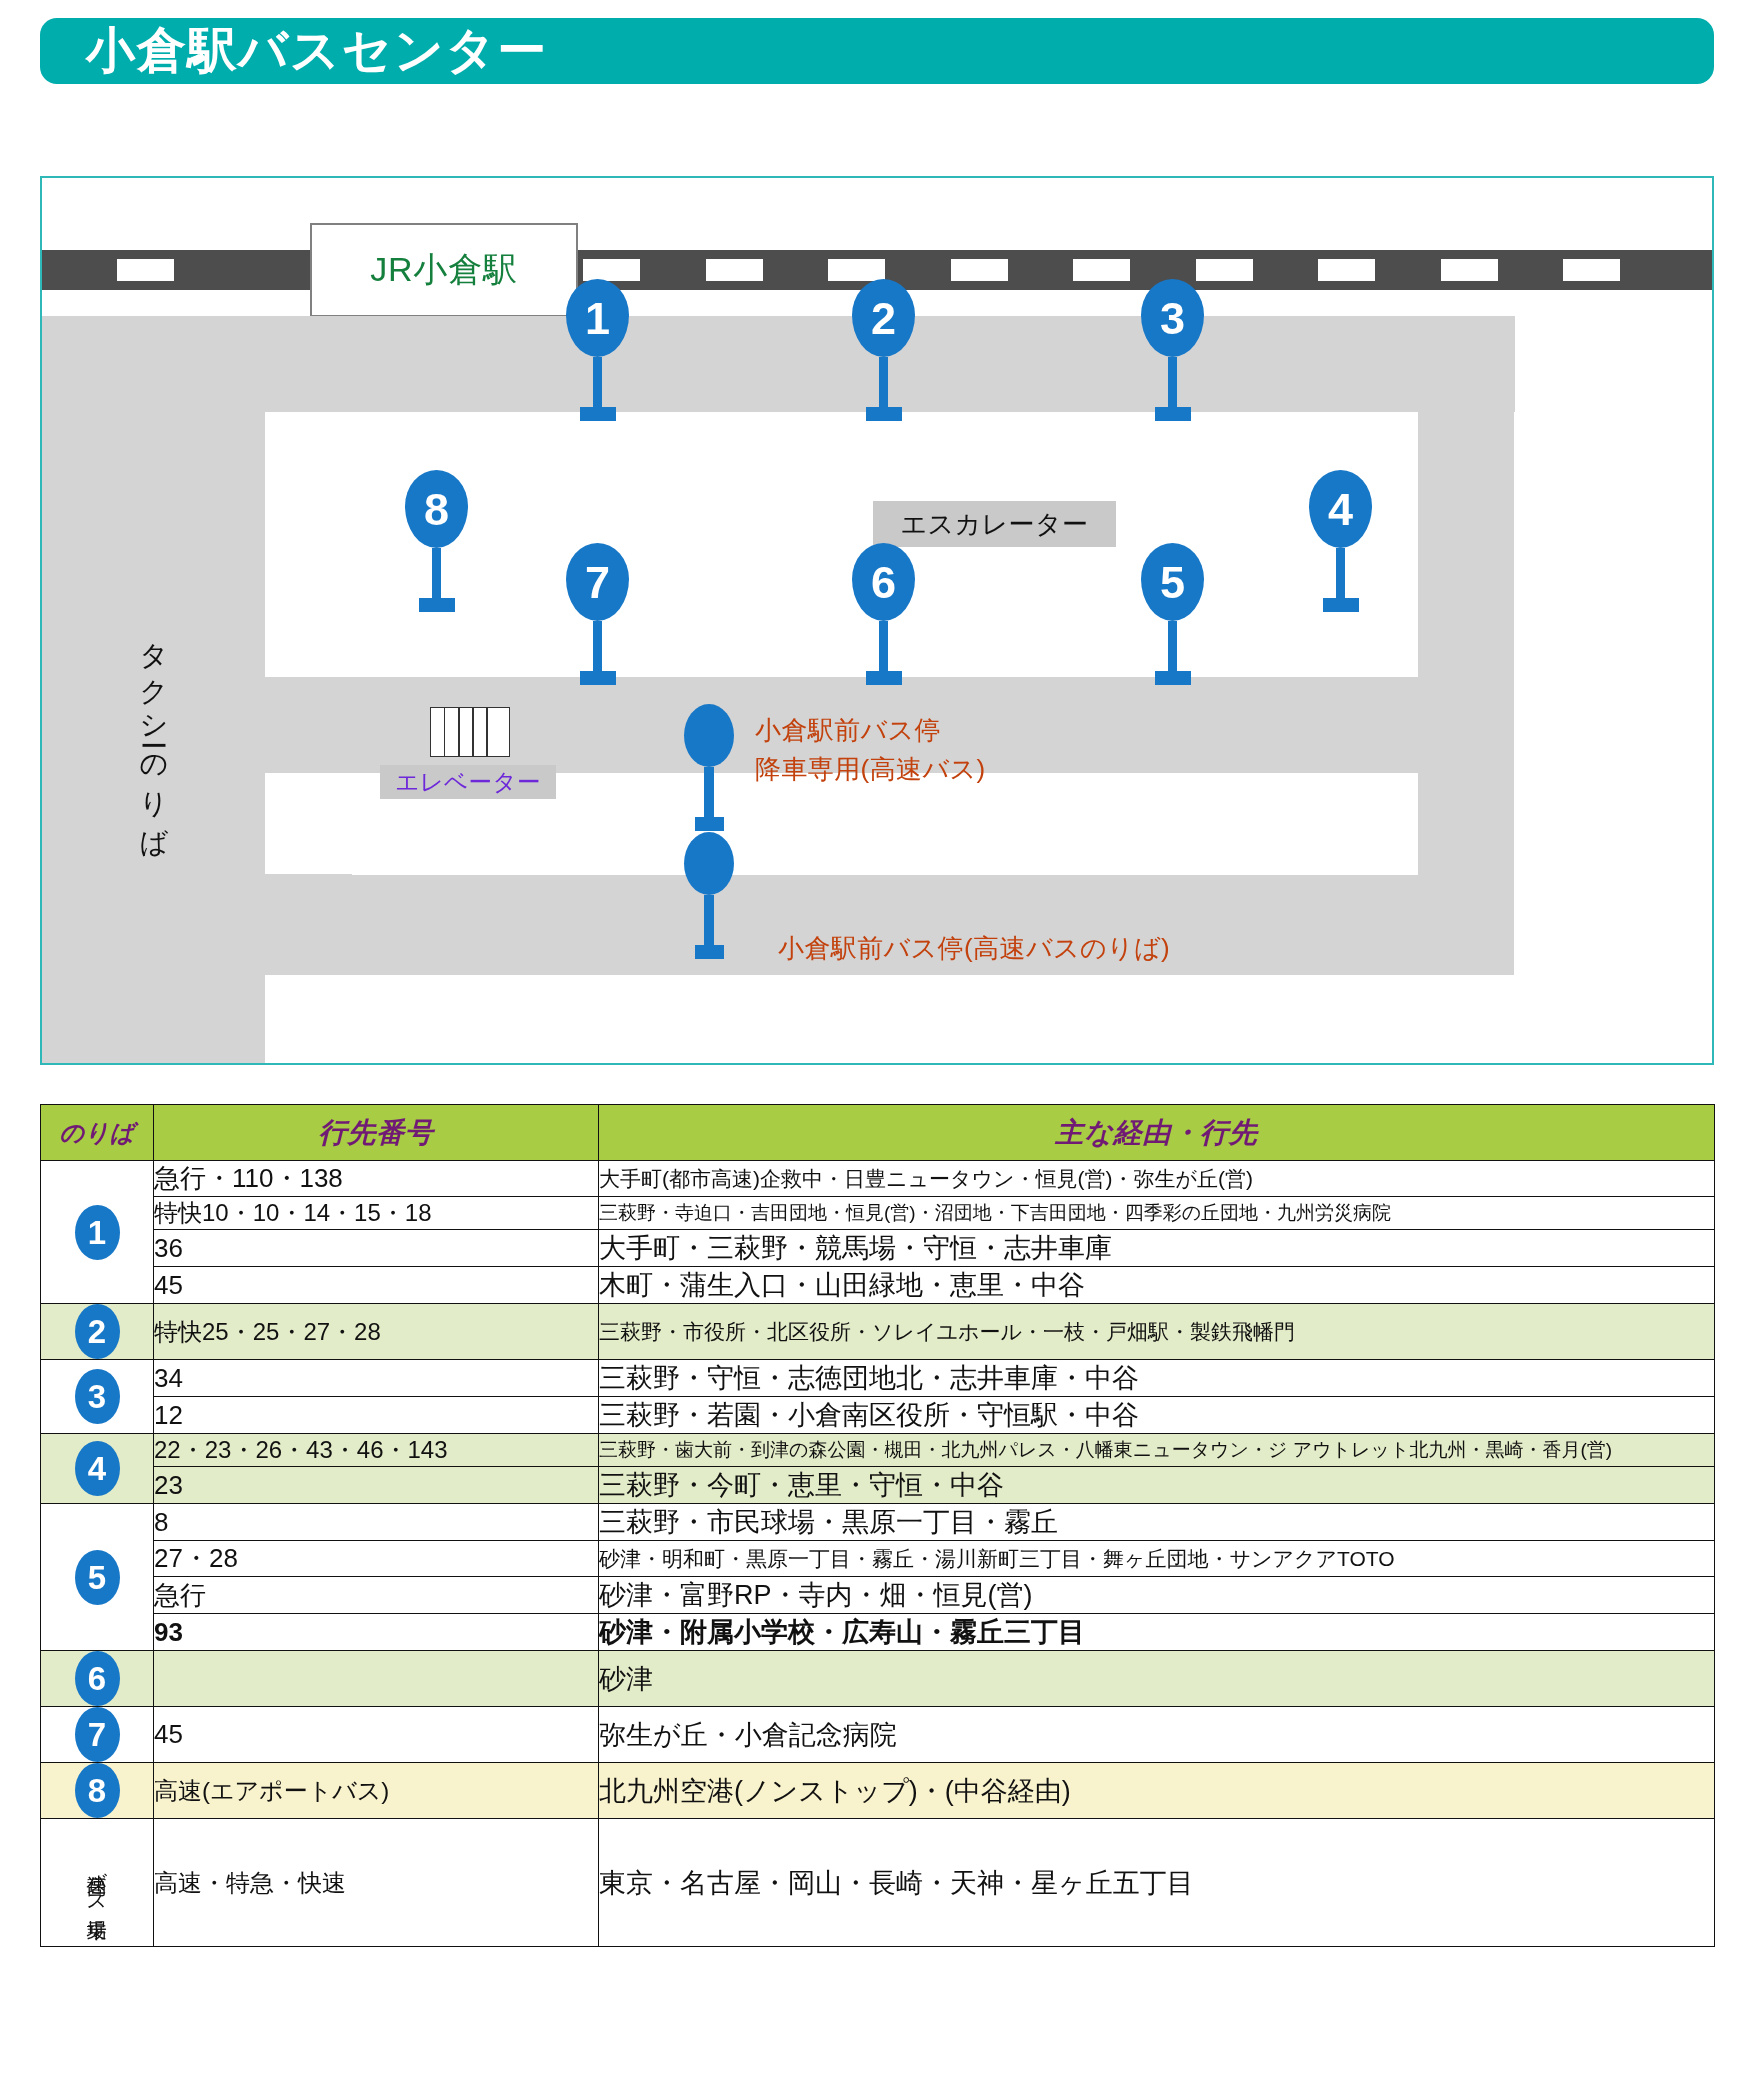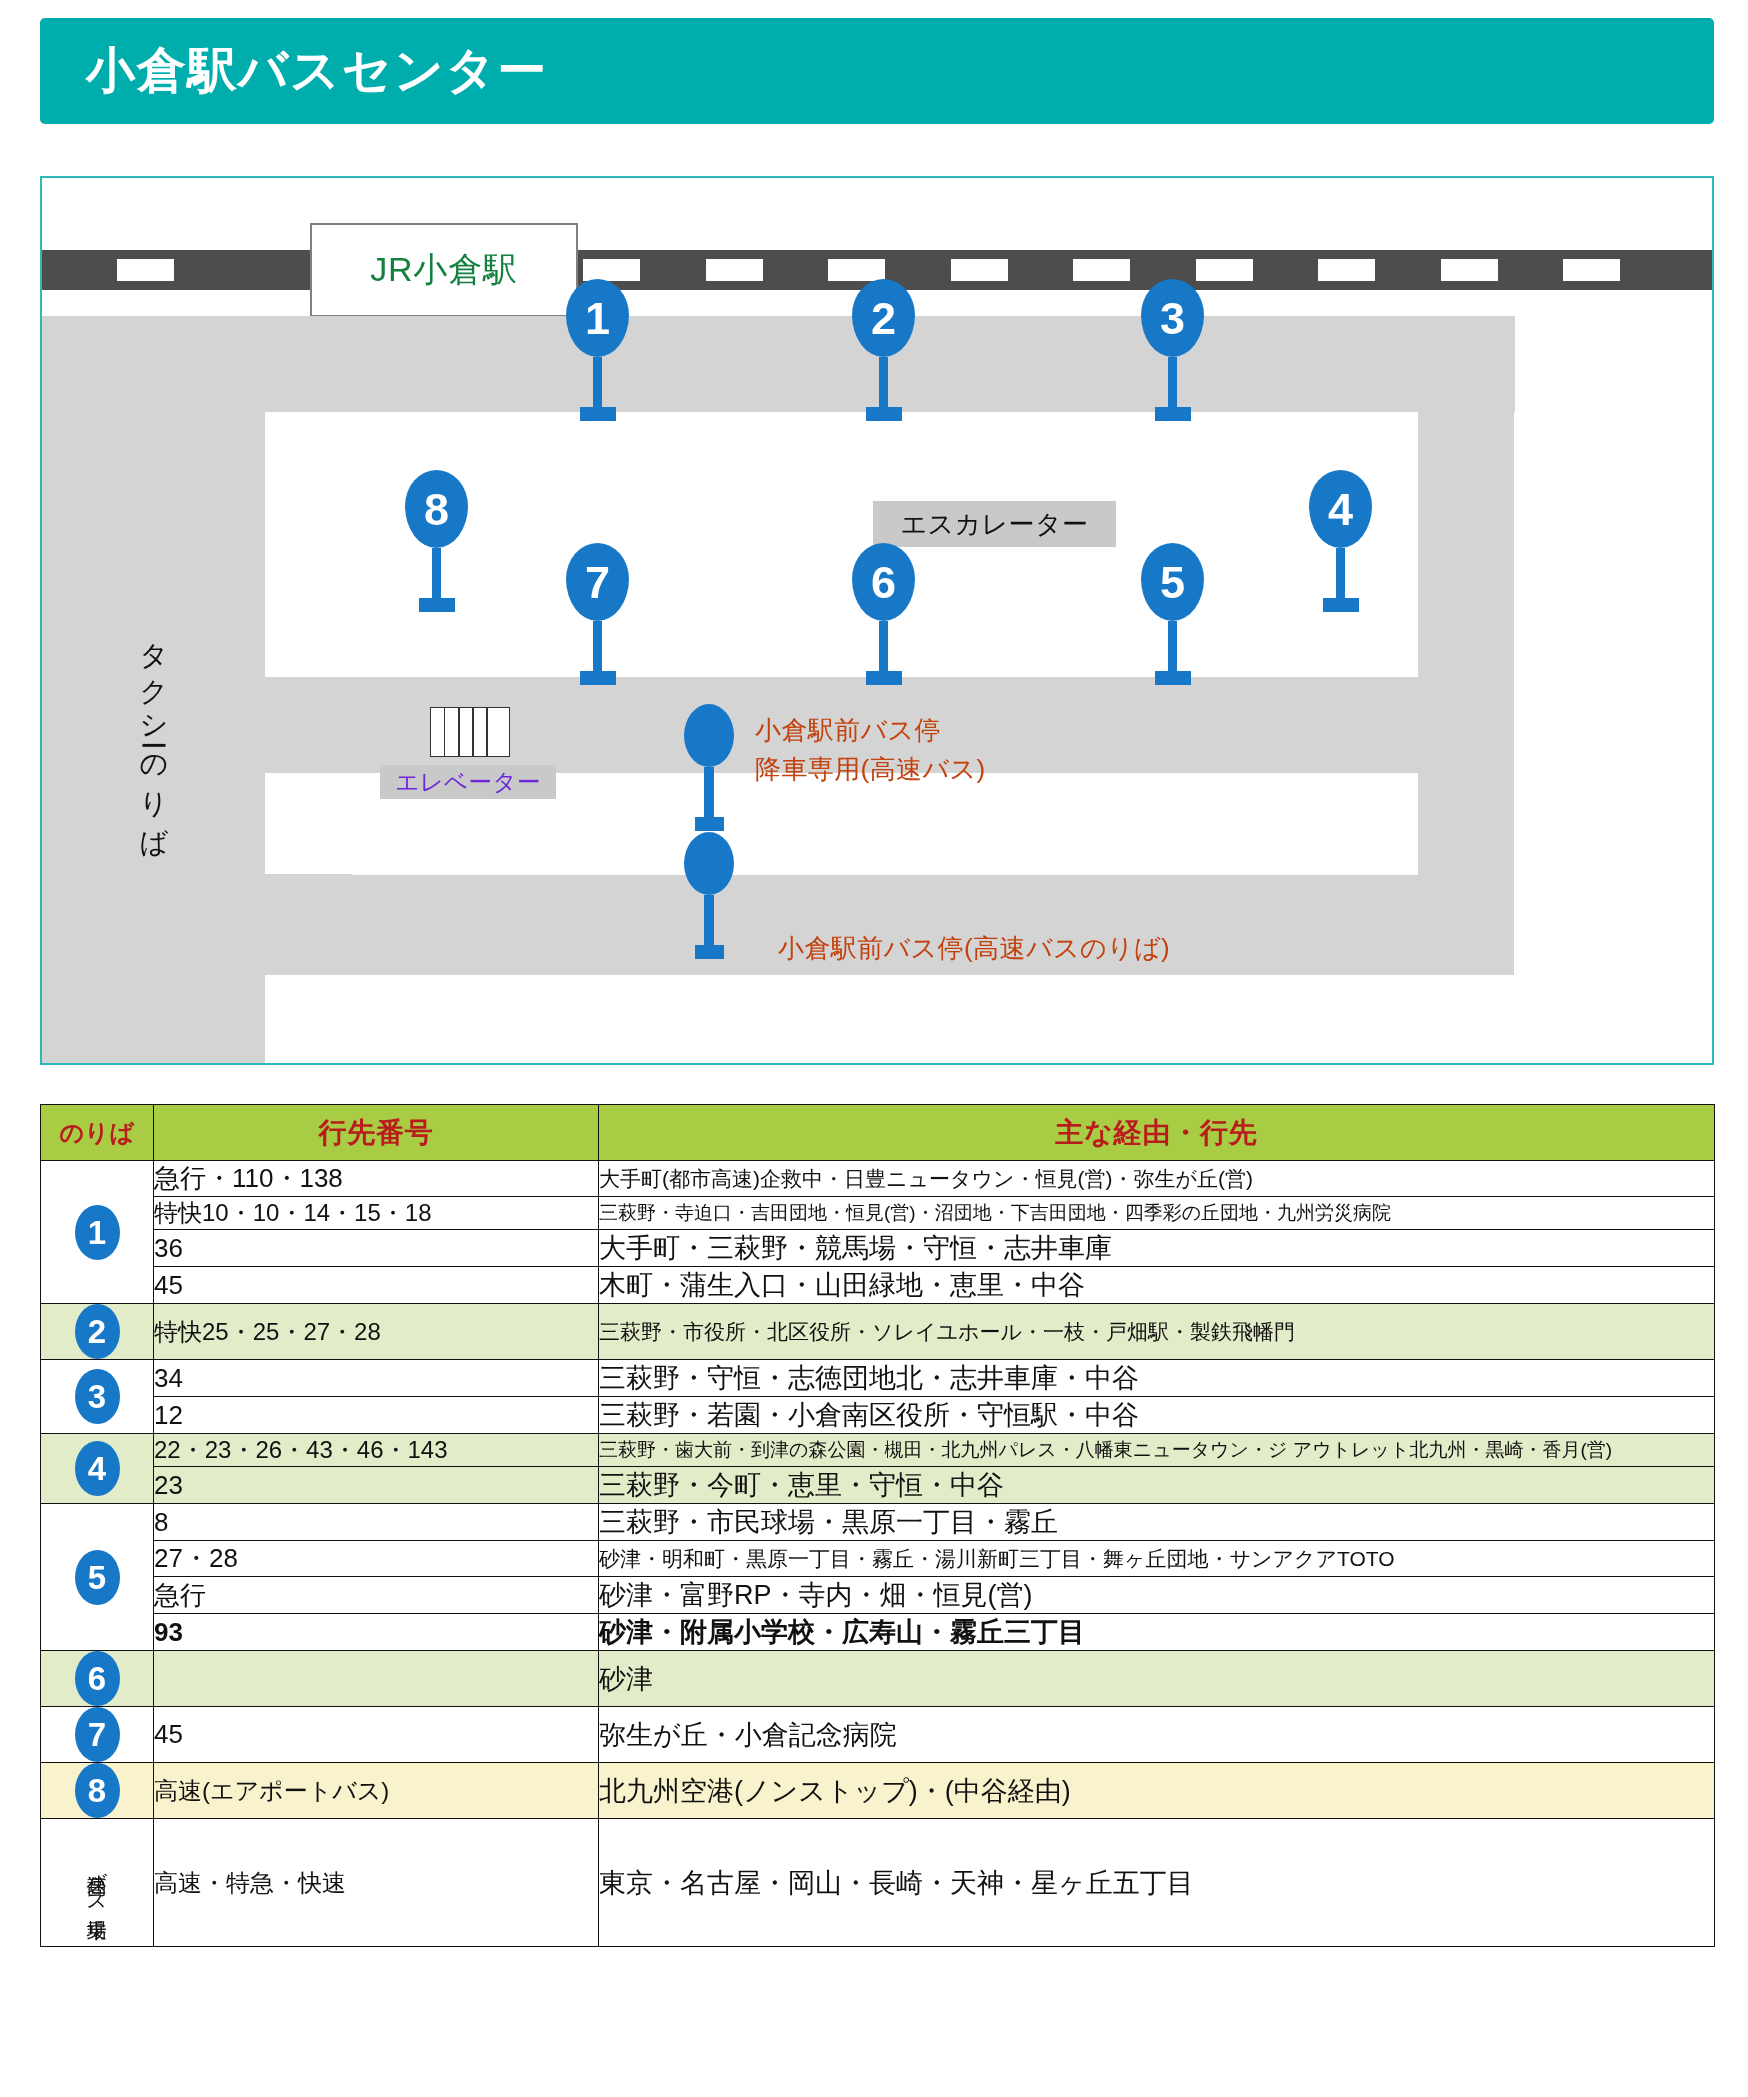--- a/index.html
+++ b/index.html
@@ -7,22 +7,22 @@
   body{
     width:1748px;height:2613px;
     font-family:"Liberation Sans","DejaVu Sans",sans-serif;
     color:#111;
     -webkit-font-smoothing:antialiased;
   }
   .page{position:relative;width:1748px;height:2613px;box-sizing:border-box;padding:0 0 0 0;}
 
   
   .banner{
-    position:absolute;left:40px;top:17.6px;width:1674px;height:106px;
-    background:#00adad;border-radius:5px;
+    position:absolute;left:40px;top:17.6px;width:1674px;height:66px;
+    background:#00adad;border-radius:17px;
     display:flex;align-items:center;
   }
   .banner-title{
     margin-left:46px;color:#ffffff;font-size:49px;font-weight:bold;letter-spacing:1.7px;
     line-height:1;
   }
 
   
   .map-panel{
     position:absolute;left:40px;top:176px;width:1674px;height:889px;
@@ -101,21 +101,21 @@
   table.routes col.c3{width:1116px;}
 
   table.routes th, table.routes td{
     border:1.3px solid #111;
     padding:0;
     vertical-align:middle;
   }
   thead th{
     background:#a8cc43;
     height:55px;
-    font-size:28px;font-weight:bold;color:#b91c1c;letter-spacing:0.8px;text-align:center;
+    font-size:28px;font-weight:bold;color:#701a75;letter-spacing:0.8px;text-align:center;font-style:italic;
   }
   thead th.h-noriba{font-size:24px;letter-spacing:0.4px;}
 
   td.noriba-cell{
     text-align:center;background:transparent;
   }
   .noriba-badge{
     display:inline-block;width:45px;height:55px;background:#1878c8;
     border-radius:50%/50%;
     color:#ffffff;font-size:33px;font-weight:bold;

